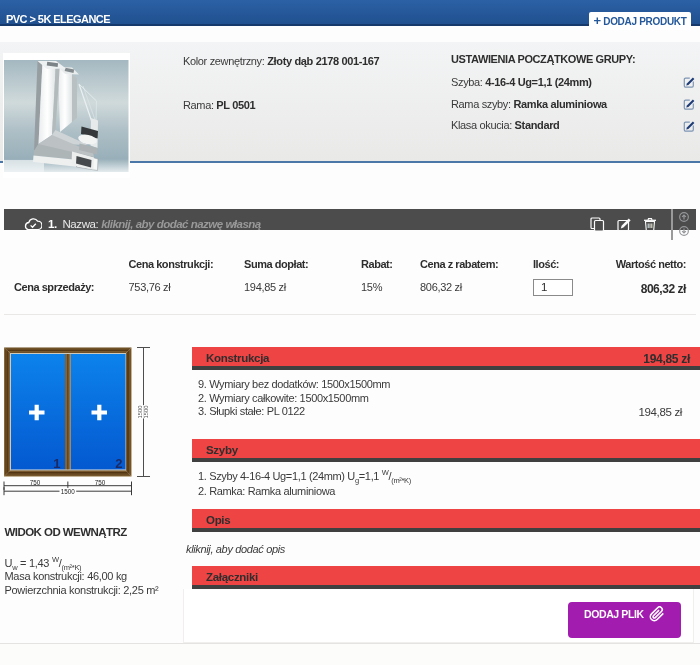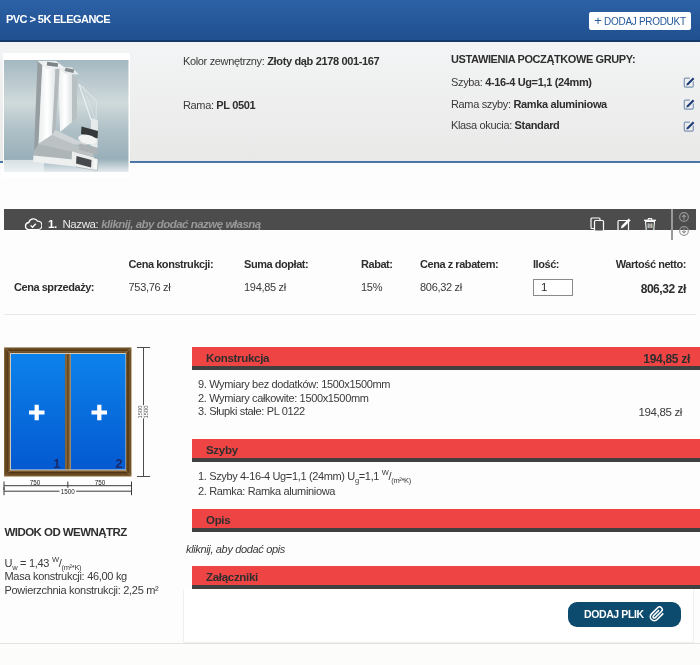--- a/index.html
+++ b/index.html
@@ -1,40 +1,40 @@
 <!DOCTYPE html>
 <html lang="pl"><head>
 <meta charset="utf-8">
 <style>
 *{margin:0;padding:0;box-sizing:border-box}
 html,body{width:700px;height:665px;overflow:hidden}
 body{font-family:"Liberation Sans",sans-serif;background:#fdfdfd;position:relative;color:#3a3a3a}
 .abs{position:absolute}
 b,strong{color:#2e2e2e}
 
-#hdr{left:0;top:0;width:700px;height:42px;background:linear-gradient(#2c61a6,#20508f);border-bottom:2px solid #16396b}
+#hdr{left:0;top:0;width:700px;height:26px;background:linear-gradient(#2c61a6,#20508f);border-bottom:2px solid #16396b}
 #hdr .ttl{left:6px;top:13px;font-size:11px;font-weight:bold;color:#fff;letter-spacing:-0.55px}
-#addbtn{left:589px;top:12px;width:102px;height:18px;background:#fff;border-radius:2px;text-align:center;line-height:18px;font-size:10px;font-weight:normal;color:#24589a;white-space:nowrap;letter-spacing:-0.3px}
+#addbtn{left:589px;top:12px;width:102px;height:18px;background:#fff;border-radius:2px;text-align:center;line-height:18px;font-size:10px;font-weight:bold;color:#24589a;white-space:nowrap;letter-spacing:-0.3px}
 
 #sec1{left:0;top:42px;width:700px;height:121px;background:linear-gradient(#f3f4f5,#e9e9e8);border-bottom:2px solid #4a77a8}
 #imgbox{left:2.5px;top:10.5px;width:127.5px;height:125.5px;background:#fff}
 .row1{font-size:11px;letter-spacing:-0.35px;color:#3a3a3a;white-space:nowrap}
 
 #gbar{left:4px;top:209px;width:692px;height:21px;background:#4d4c4c;color:#e8e8e8}
 #gbar .it{font-style:italic;color:#999;font-weight:bold;letter-spacing:-0.5px}
 
 .th{font-size:11px;letter-spacing:-0.45px;font-weight:bold;color:#2e2e2e;white-space:nowrap}
 .td{font-size:11px;letter-spacing:-0.3px;color:#3a3a3a;white-space:nowrap}
 #qty{left:533px;top:279px;width:40px;height:17px;border:1px solid #8a8a8a;background:#fff;font-size:11.5px;line-height:15px;padding-left:7px;color:#2e2e2e}
 
 .band{left:192px;width:508px;height:23px;background:#ef4444;border-bottom:4px solid #404040}
 .band .t{position:absolute;left:14px;top:5px;font-size:11.5px;letter-spacing:-0.3px;font-weight:bold;color:#2e2e2e}
 .band .r{position:absolute;right:10px;top:5px;font-size:12px;letter-spacing:-0.3px;font-weight:bold;color:#2e2e2e}
 .li{left:198px;font-size:11px;letter-spacing:-0.35px;color:#3a3a3a;white-space:nowrap}
-#filebtn{left:568px;top:602px;width:113px;height:25px;background:#0c4a6e;border-radius:9px;color:#fff}
+#filebtn{left:568px;top:602px;width:113px;height:36px;background:#a21caf;border-radius:4px;color:#fff}
 sup,sub{font-size:7.5px}
 </style>
 </head>
 <body>
 
 <div class="abs" id="hdr">
   <div class="abs ttl">PVC &gt; 5K ELEGANCE</div>
 </div>
 <div class="abs" id="addbtn"><span style="font-size:13px">+</span> DODAJ PRODUKT</div>
 

